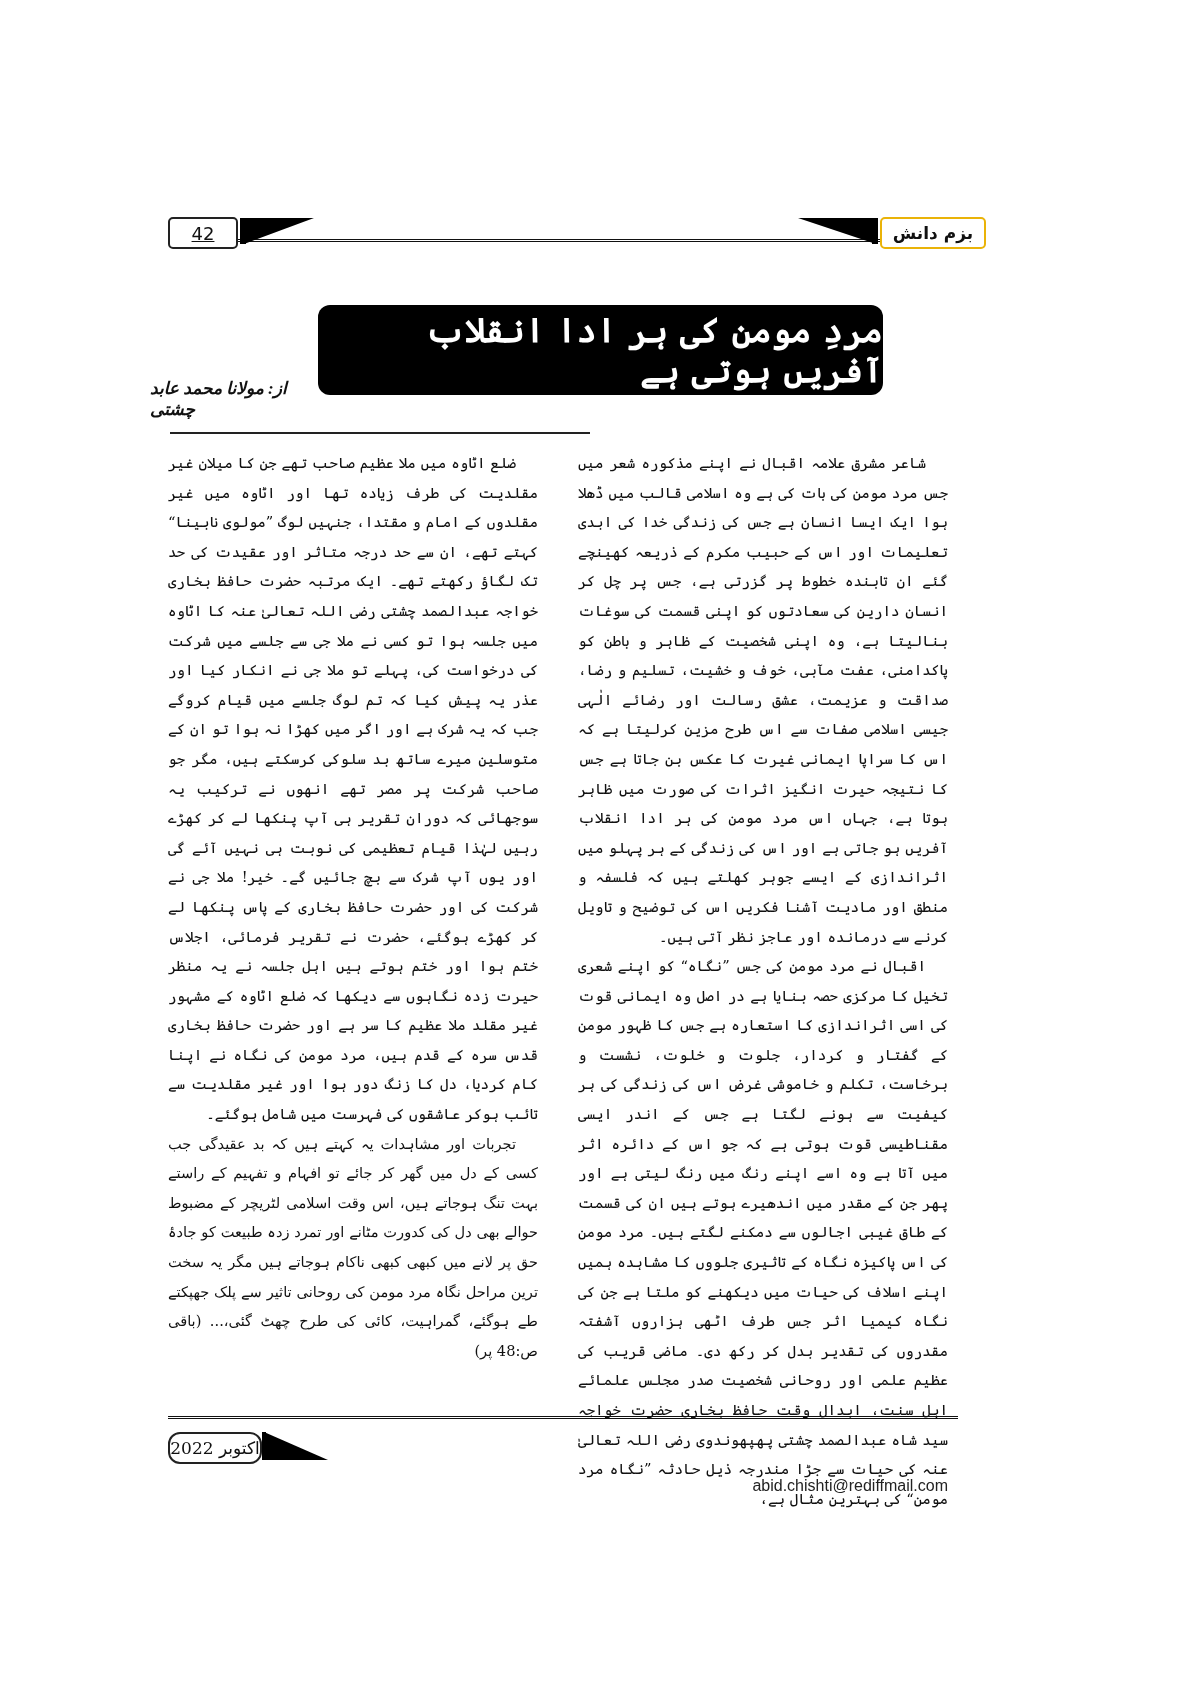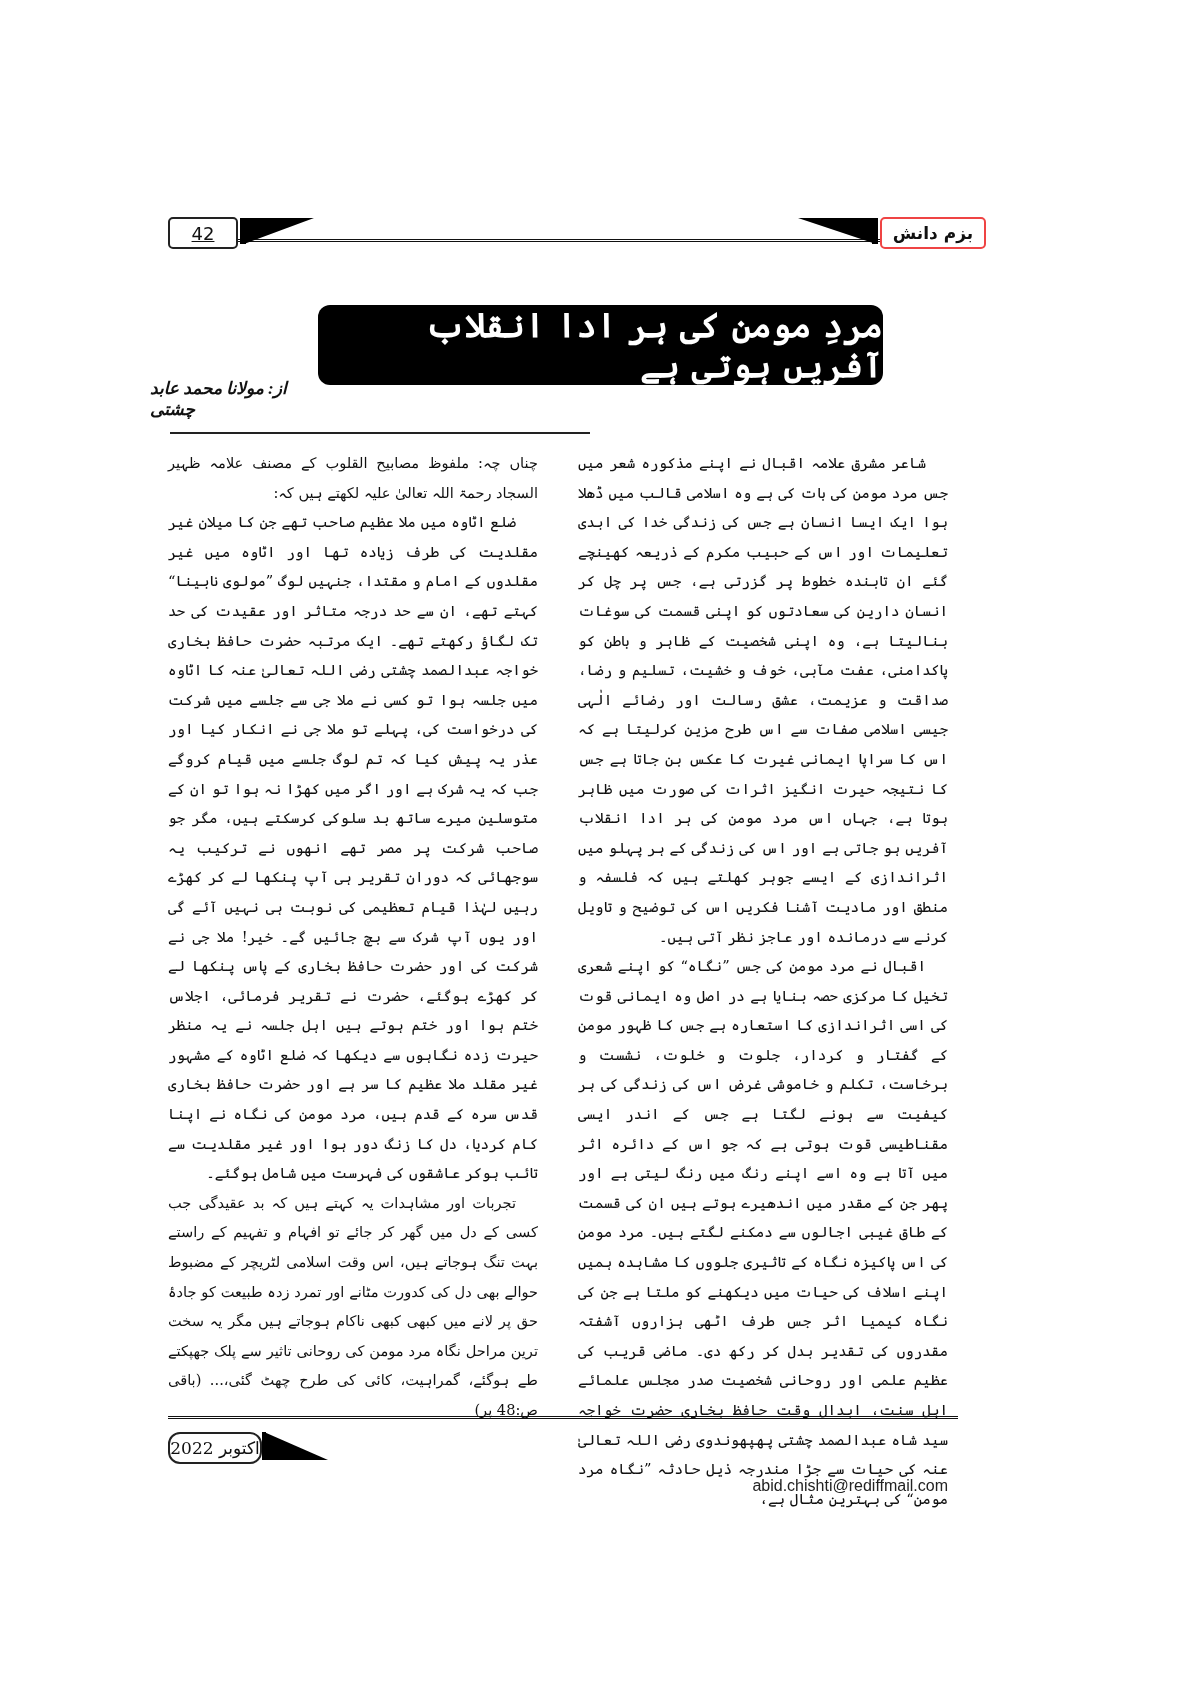--- a/index.html
+++ b/index.html
@@ -2,25 +2,25 @@
 <html><head>
 <meta charset="utf-8">
 <style>
   html, body { margin: 0; padding: 0; background: #ffffff; }
   body { width: 1190px; height: 1683px; position: relative; overflow: hidden; font-family: "DejaVu Sans", sans-serif; color: #111; }
 
   .header-line { position: absolute; left: 168px; right: 232px; top: 239px; height: 0; border-top: 3px double #111; }
   .page-box { position: absolute; left: 168px; top: 217px; width: 66px; height: 28px; border: 2px solid #222; border-radius: 5px; display: flex; align-items: center; justify-content: center; font-size: 18px; background: #fff; text-decoration: underline; }
   .tri-left { position: absolute; left: 244px; top: 218px; width: 0; height: 0; border-top: 26px solid #000; border-right: 70px solid transparent; }
   .tri-left2 { position: absolute; left: 240px; top: 218px; width: 6px; height: 26px; background: #000; }
-  .mag-box { position: absolute; left: 880px; top: 217px; width: 102px; height: 28px; border: 2px solid #ef4444; border-radius: 5px; display: flex; align-items: center; justify-content: center; font-size: 17px; font-weight: bold; background: #fff; direction: rtl; }
+  .mag-box { position: absolute; left: 880px; top: 217px; width: 102px; height: 28px; border: 2px solid #eab308; border-radius: 5px; display: flex; align-items: center; justify-content: center; font-size: 17px; font-weight: bold; background: #fff; direction: rtl; }
   .tri-right { position: absolute; left: 798px; top: 218px; width: 0; height: 0; border-top: 26px solid #000; border-left: 78px solid transparent; }
   .tri-right2 { position: absolute; left: 872px; top: 218px; width: 6px; height: 26px; background: #000; }
 
-  .title-banner { position: absolute; left: 318px; top: 305px; width: 565px; height: 80px; background: #000; border-radius: 12px; color: #fff; display: flex; align-items: center; justify-content: center; direction: rtl; font-family: "DejaVu Serif", serif; font-size: 34px; font-weight: bold; letter-spacing: 0; }
+  .title-banner { position: absolute; left: 318px; top: 305px; width: 565px; height: 90px; background: #000; border-radius: 12px; color: #fff; display: flex; align-items: center; justify-content: center; direction: rtl; font-family: "DejaVu Serif", serif; font-size: 34px; font-weight: bold; letter-spacing: 0; }
 
   .author { position: absolute; left: 150px; top: 378px; width: 162px; text-align: left; direction: rtl; font-family: Liberation Serif, serif; font-size: 17px; font-weight: bold; font-style: italic; }
   .author-rule { position: absolute; left: 170px; top: 432px; width: 420px; border-top: 2px solid #222; }
 
   .column { position: absolute; top: 448px; direction: rtl; text-align: justify; font-family: "DejaVu Serif", serif; font-size: 14.6px; line-height: 29.6px; }
   .col-right { left: 578px; width: 370px; }
   .col-left { left: 168px; width: 370px; }
   .column p { margin: 0; text-indent: 0; }
   .column p.indent { text-indent: 22px; }
 
@@ -44,21 +44,20 @@
 <div class="title-banner">مردِ مومن کی ہر ادا انقلاب آفریں ہوتی ہے</div>
 <div class="author">از: مولانا محمد عابد چشتی</div>
 <div class="author-rule"></div>
 
 <div class="column col-right">
   <p class="indent">شاعر مشرق علامہ اقبال نے اپنے مذکورہ شعر میں جس مرد مومن کی بات کی ہے وہ اسلامی قالب میں ڈھلا ہوا ایک ایسا انسان ہے جس کی زندگی خدا کی ابدی تعلیمات اور اس کے حبیب مکرم کے ذریعہ کھینچے گئے ان تابندہ خطوط پر گزرتی ہے، جس پر چل کر انسان دارین کی سعادتوں کو اپنی قسمت کی سوغات بنالیتا ہے، وہ اپنی شخصیت کے ظاہر و باطن کو پاکدامنی، عفت مآبی، خوف و خشیت، تسلیم و رضا، صداقت و عزیمت، عشق رسالت اور رضائے الٰہی جیسی اسلامی صفات سے اس طرح مزین کرلیتا ہے کہ اس کا سراپا ایمانی غیرت کا عکس بن جاتا ہے جس کا نتیجہ حیرت انگیز اثرات کی صورت میں ظاہر ہوتا ہے، جہاں اس مرد مومن کی ہر ادا انقلاب آفریں ہو جاتی ہے اور اس کی زندگی کے ہر پہلو میں اثراندازی کے ایسے جوہر کھلتے ہیں کہ فلسفہ و منطق اور مادیت آشنا فکریں اس کی توضیح و تاویل کرنے سے درماندہ اور عاجز نظر آتی ہیں۔</p>
   <p class="indent">اقبال نے مرد مومن کی جس ”نگاہ“ کو اپنے شعری تخیل کا مرکزی حصہ بنایا ہے در اصل وہ ایمانی قوت کی اسی اثراندازی کا استعارہ ہے جس کا ظہور مومن کے گفتار و کردار، جلوت و خلوت، نشست و برخاست، تکلم و خاموشی غرض اس کی زندگی کی ہر کیفیت سے ہونے لگتا ہے جس کے اندر ایسی مقناطیسی قوت ہوتی ہے کہ جو اس کے دائرہ اثر میں آتا ہے وہ اسے اپنے رنگ میں رنگ لیتی ہے اور پھر جن کے مقدر میں اندھیرے ہوتے ہیں ان کی قسمت کے طاق غیبی اجالوں سے دمکنے لگتے ہیں۔ مرد مومن کی اس پاکیزہ نگاہ کے تاثیری جلووں کا مشاہدہ ہمیں اپنے اسلاف کی حیات میں دیکھنے کو ملتا ہے جن کی نگاہ کیمیا اثر جس طرف اٹھی ہزاروں آشفتہ مقدروں کی تقدیر بدل کر رکھ دی۔ ماضی قریب کی عظیم علمی اور روحانی شخصیت صدر مجلس علمائے اہل سنت، ابدال وقت حافظ بخاری حضرت خواجہ سید شاہ عبدالصمد چشتی پھپھوندوی رضی اللہ تعالیٰ عنہ کی حیات سے جڑا مندرجہ ذیل حادثہ ”نگاہ مرد مومن“ کی بہترین مثال ہے،</p>
 </div>
 
 <div class="column col-left">
-  <p>چناں چہ: ملفوظ مصابیح القلوب کے مصنف علامہ ظہیر السجاد رحمۃ اللہ تعالیٰ علیہ لکھتے ہیں کہ:</p>
   <p class="indent">ضلع اٹاوہ میں ملا عظیم صاحب تھے جن کا میلان غیر مقلدیت کی طرف زیادہ تھا اور اٹاوہ میں غیر مقلدوں کے امام و مقتدا، جنہیں لوگ ”مولوی نابینا“ کہتے تھے، ان سے حد درجہ متاثر اور عقیدت کی حد تک لگاؤ رکھتے تھے۔ ایک مرتبہ حضرت حافظ بخاری خواجہ عبدالصمد چشتی رضی اللہ تعالیٰ عنہ کا اٹاوہ میں جلسہ ہوا تو کسی نے ملا جی سے جلسے میں شرکت کی درخواست کی، پہلے تو ملا جی نے انکار کیا اور عذر یہ پیش کیا کہ تم لوگ جلسے میں قیام کروگے جب کہ یہ شرک ہے اور اگر میں کھڑا نہ ہوا تو ان کے متوسلین میرے ساتھ بد سلوکی کرسکتے ہیں، مگر جو صاحب شرکت پر مصر تھے انھوں نے ترکیب یہ سوجھائی کہ دوران تقریر ہی آپ پنکھا لے کر کھڑے رہیں لہٰذا قیام تعظیمی کی نوبت ہی نہیں آئے گی اور یوں آپ شرک سے بچ جائیں گے۔ خیر! ملا جی نے شرکت کی اور حضرت حافظ بخاری کے پاس پنکھا لے کر کھڑے ہوگئے، حضرت نے تقریر فرمائی، اجلاس ختم ہوا اور ختم ہوتے ہیں اہل جلسہ نے یہ منظر حیرت زدہ نگاہوں سے دیکھا کہ ضلع اٹاوہ کے مشہور غیر مقلد ملا عظیم کا سر ہے اور حضرت حافظ بخاری قدس سرہ کے قدم ہیں، مرد مومن کی نگاہ نے اپنا کام کردیا، دل کا زنگ دور ہوا اور غیر مقلدیت سے تائب ہوکر عاشقوں کی فہرست میں شامل ہوگئے۔</p>
   <p class="indent">تجربات اور مشاہدات یہ کہتے ہیں کہ بد عقیدگی جب کسی کے دل میں گھر کر جائے تو افہام و تفہیم کے راستے بہت تنگ ہوجاتے ہیں، اس وقت اسلامی لٹریچر کے مضبوط حوالے بھی دل کی کدورت مٹانے اور تمرد زدہ طبیعت کو جادۂ حق پر لانے میں کبھی کبھی ناکام ہوجاتے ہیں مگر یہ سخت ترین مراحل نگاہ مرد مومن کی روحانی تاثیر سے پلک جھپکتے طے ہوگئے، گمراہیت، کائی کی طرح چھٹ گئی،... (باقی ص:48 پر)</p>
 </div>
 
 <div class="footer-line"></div>
 <div class="date-box">اکتوبر 2022</div>
 <div class="tri-foot2"></div>
 <div class="tri-foot"></div>
 <div class="email">abid.chishti@rediffmail.com</div>
 

